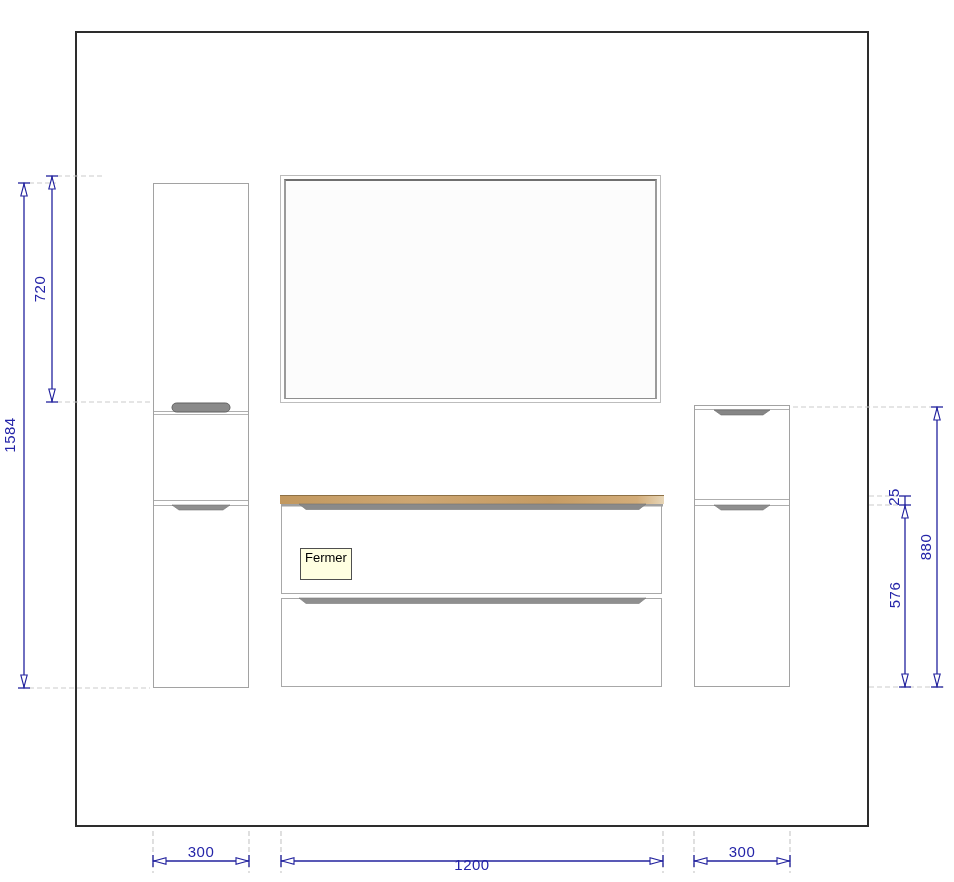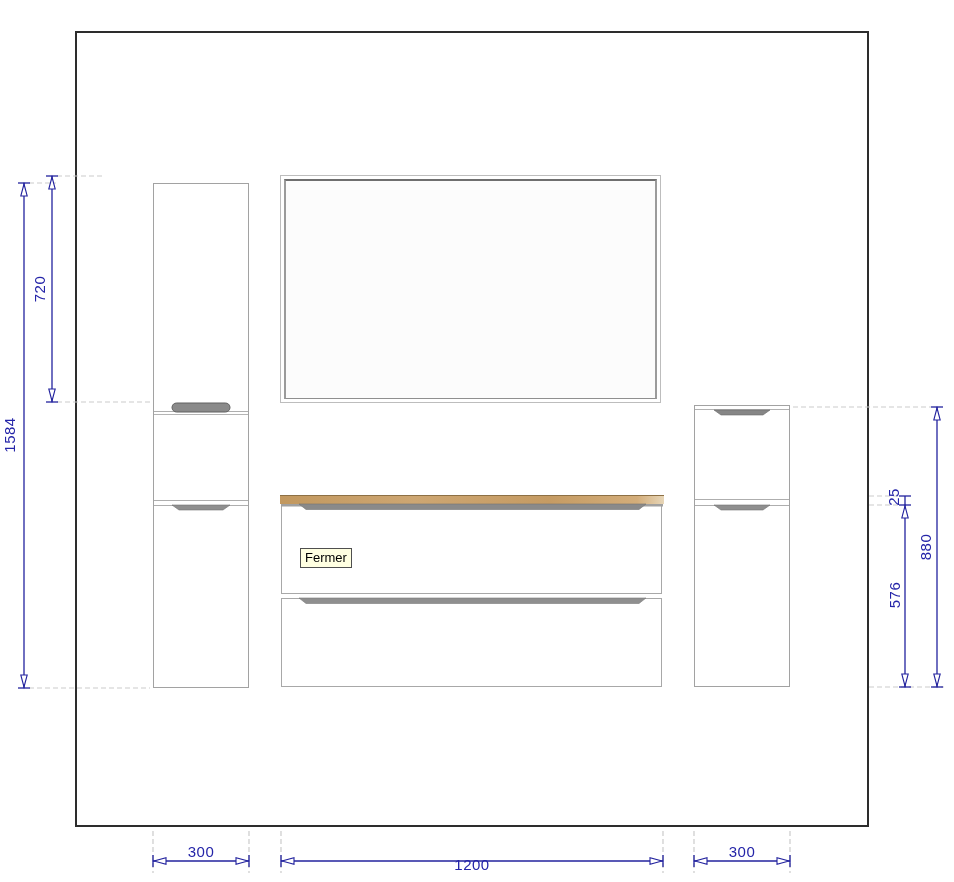--- a/index.html
+++ b/index.html
@@ -35,21 +35,21 @@
   .ext{stroke:#cbcbcb;stroke-width:1.2;stroke-dasharray:5 3;fill:none;}
   
   .dim{
     position:absolute;color:#2424a8;font-size:15px;line-height:1;white-space:nowrap;
     letter-spacing:0.5px;
   }
   .dim-v{transform:translate(-50%,-50%) rotate(-90deg);}
   .dim-h{transform:translate(-50%,-50%);}
   
   #tooltip{
-    position:absolute;left:300px;top:548px;height:20px;box-sizing:border-box;
+    position:absolute;left:300px;top:548px;height:32px;box-sizing:border-box;
     background:#ffffe1;border:1px solid #4f4f4f;color:#000000;font-size:13px;
     line-height:18px;padding:0 4px;z-index:5;
   }
 </style>
 </head>
 <body>
 
 <div id="stage">
 
   <div id="room"></div>

